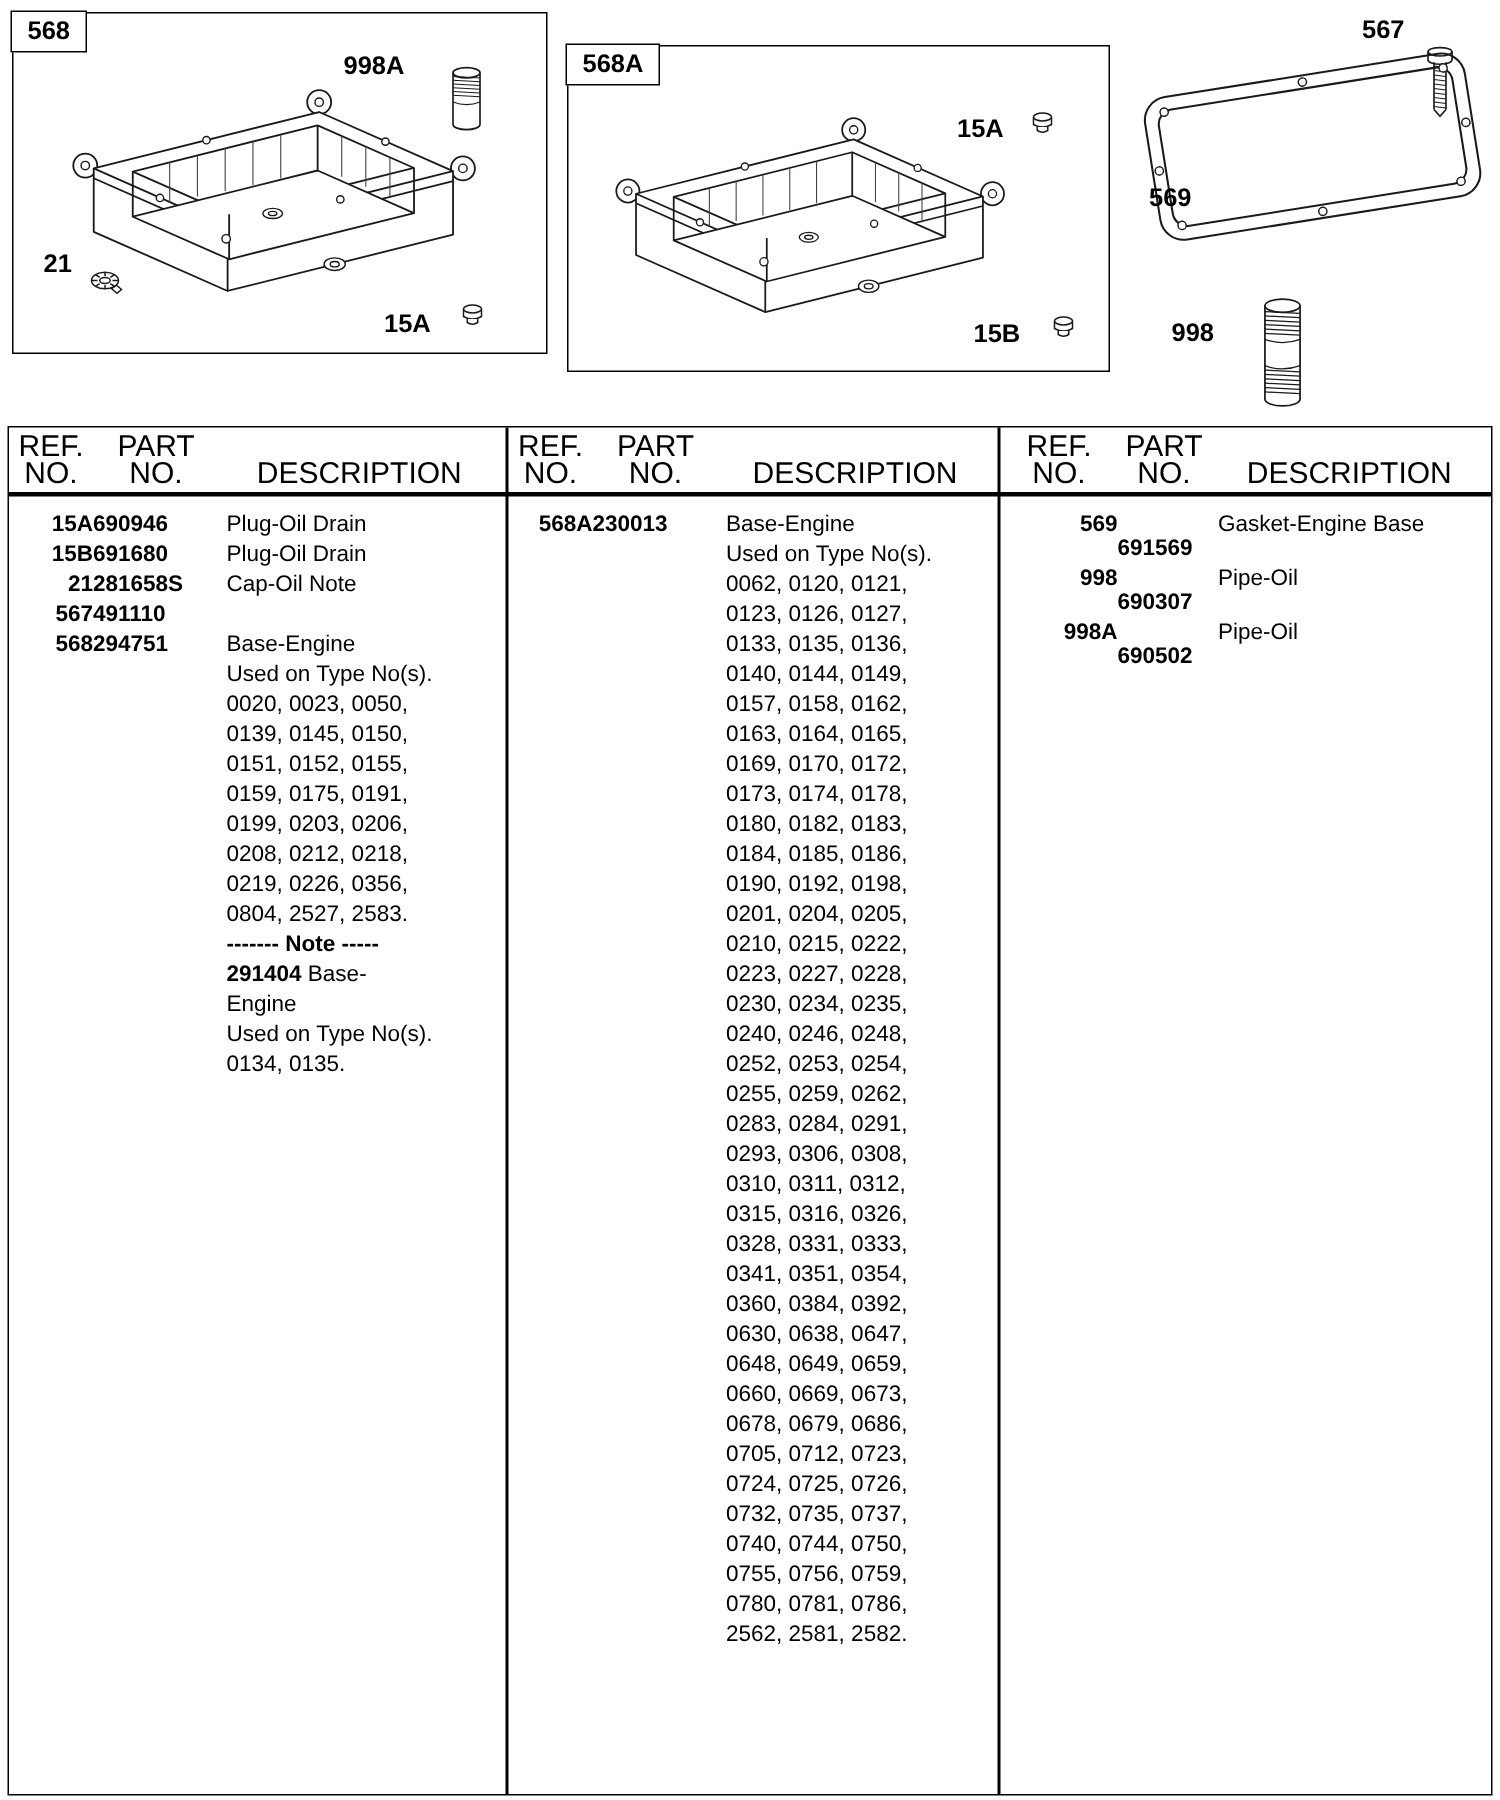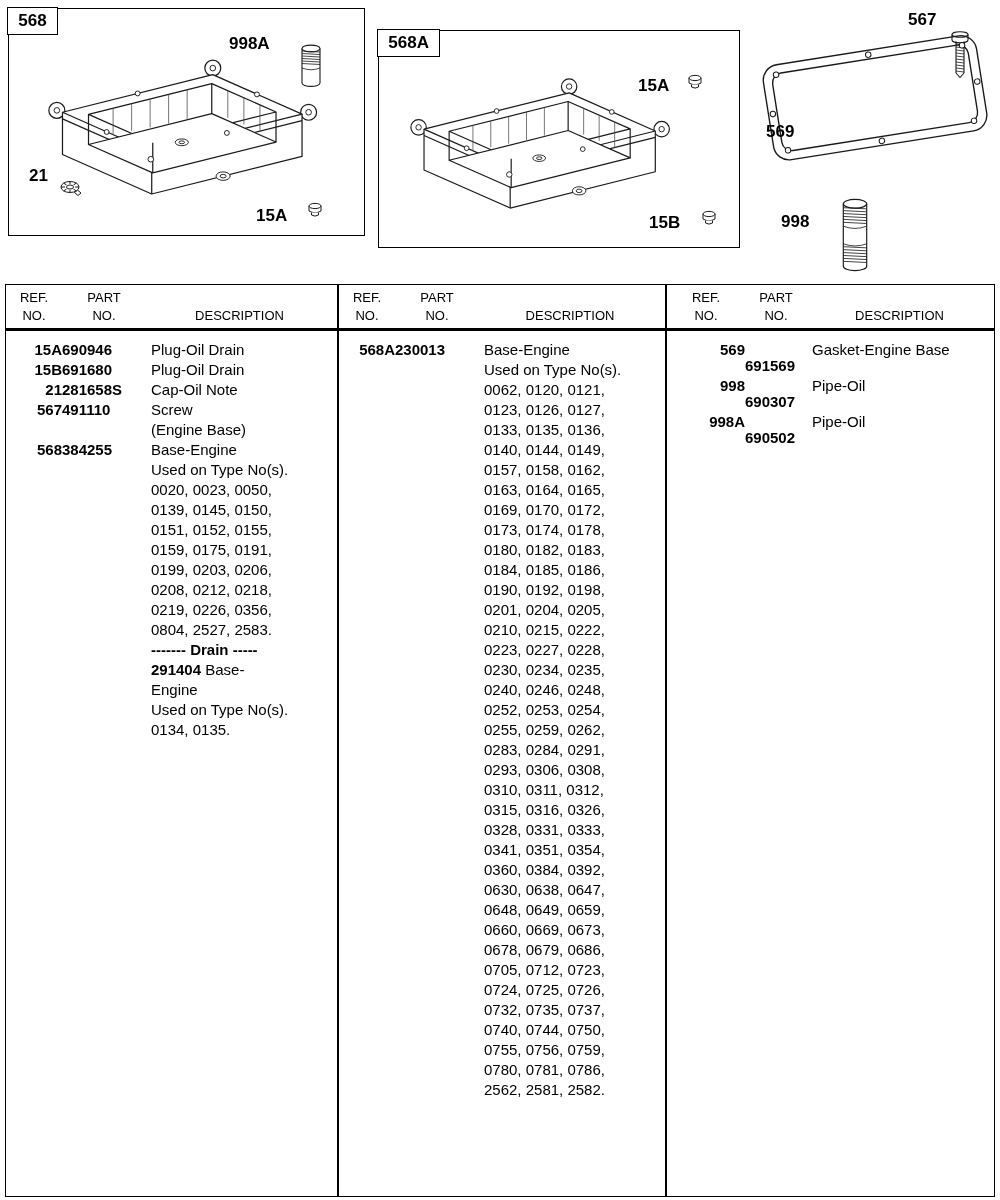--- a/index.html
+++ b/index.html
@@ -20,21 +20,21 @@
     padding:3px 10px 4px 10px;
     font-weight:bold; font-size:17px; line-height:19px;
   }
   .callout { position:absolute; font-weight:bold; font-size:17px; line-height:19px; white-space:nowrap; }
 
   
   .ptable { position:absolute; left:5px; top:284px; width:990px; height:913px; border:1.9px solid #000; background:#fff; }
   .vdiv { position:absolute; top:0; bottom:0; width:1.7px; background:#000; }
   .headrule { position:absolute; left:0; right:0; top:43px; height:2.7px; background:#000; }
   .tgroup { position:absolute; top:0; bottom:0; }
-  .thead { position:absolute; top:0; left:0; right:0; height:43px; font-size:13px;text-decoration:underline; }
+  .thead { position:absolute; top:0; left:0; right:0; height:43px; font-size:20px;text-decoration:underline; }
   .th { position:absolute; text-align:center; line-height:18px; top:4px; }
   .th.ref  { left:0; width:56px; }
   .th.part { left:56px; width:84px; }
   .th.desc { left:140px; right:4px; top:22px; }
   .g3 .th.ref  { width:78px; }
   .g3 .th.part { left:78px; width:62px; }
   .tbody { position:absolute; top:46px; left:0; right:0; bottom:0; padding-top:9px; overflow:hidden; }
   .entry { display:flex; align-items:flex-start; font-size:15px; line-height:20px; }
   .cell.ref  { width:56px; flex:none; text-align:right; font-weight:bold; }
   .cell.part { width:84px; flex:none; text-align:left; font-weight:bold; }
@@ -236,38 +236,36 @@
         <div class="cell desc pre">Plug-Oil Drain</div>
       </div>
       <div class="entry">
         <div class="cell ref">21</div>
         <div class="cell part">281658S</div>
         <div class="cell desc pre">Cap-Oil Note</div>
       </div>
       <div class="entry">
         <div class="cell ref">567</div>
         <div class="cell part">491110</div>
-        <div class="cell desc pre">Screw
-(Engine Base)</div>
       </div>
       <div class="entry">
         <div class="cell ref">568</div>
-        <div class="cell part">384255</div>
+        <div class="cell part">294751</div>
         <div class="cell desc">
           <div class="pre">Base-Engine
 Used on Type No(s).
 0020, 0023, 0050,
 0139, 0145, 0150,
 0151, 0152, 0155,
 0159, 0175, 0191,
 0199, 0203, 0206,
 0208, 0212, 0218,
 0219, 0226, 0356,
 0804, 2527, 2583.</div>
-          <div class="b">------- Drain -----</div>
+          <div class="b">------- Note -----</div>
           <div><span class="b">291404</span> <span class="pre">Base-
 Engine
 Used on Type No(s).
 0134, 0135.</span></div>
         </div>
       </div>
     </div>
   </div>
 
   <div class="tgroup g2" style="left:333px;width:326px;">

